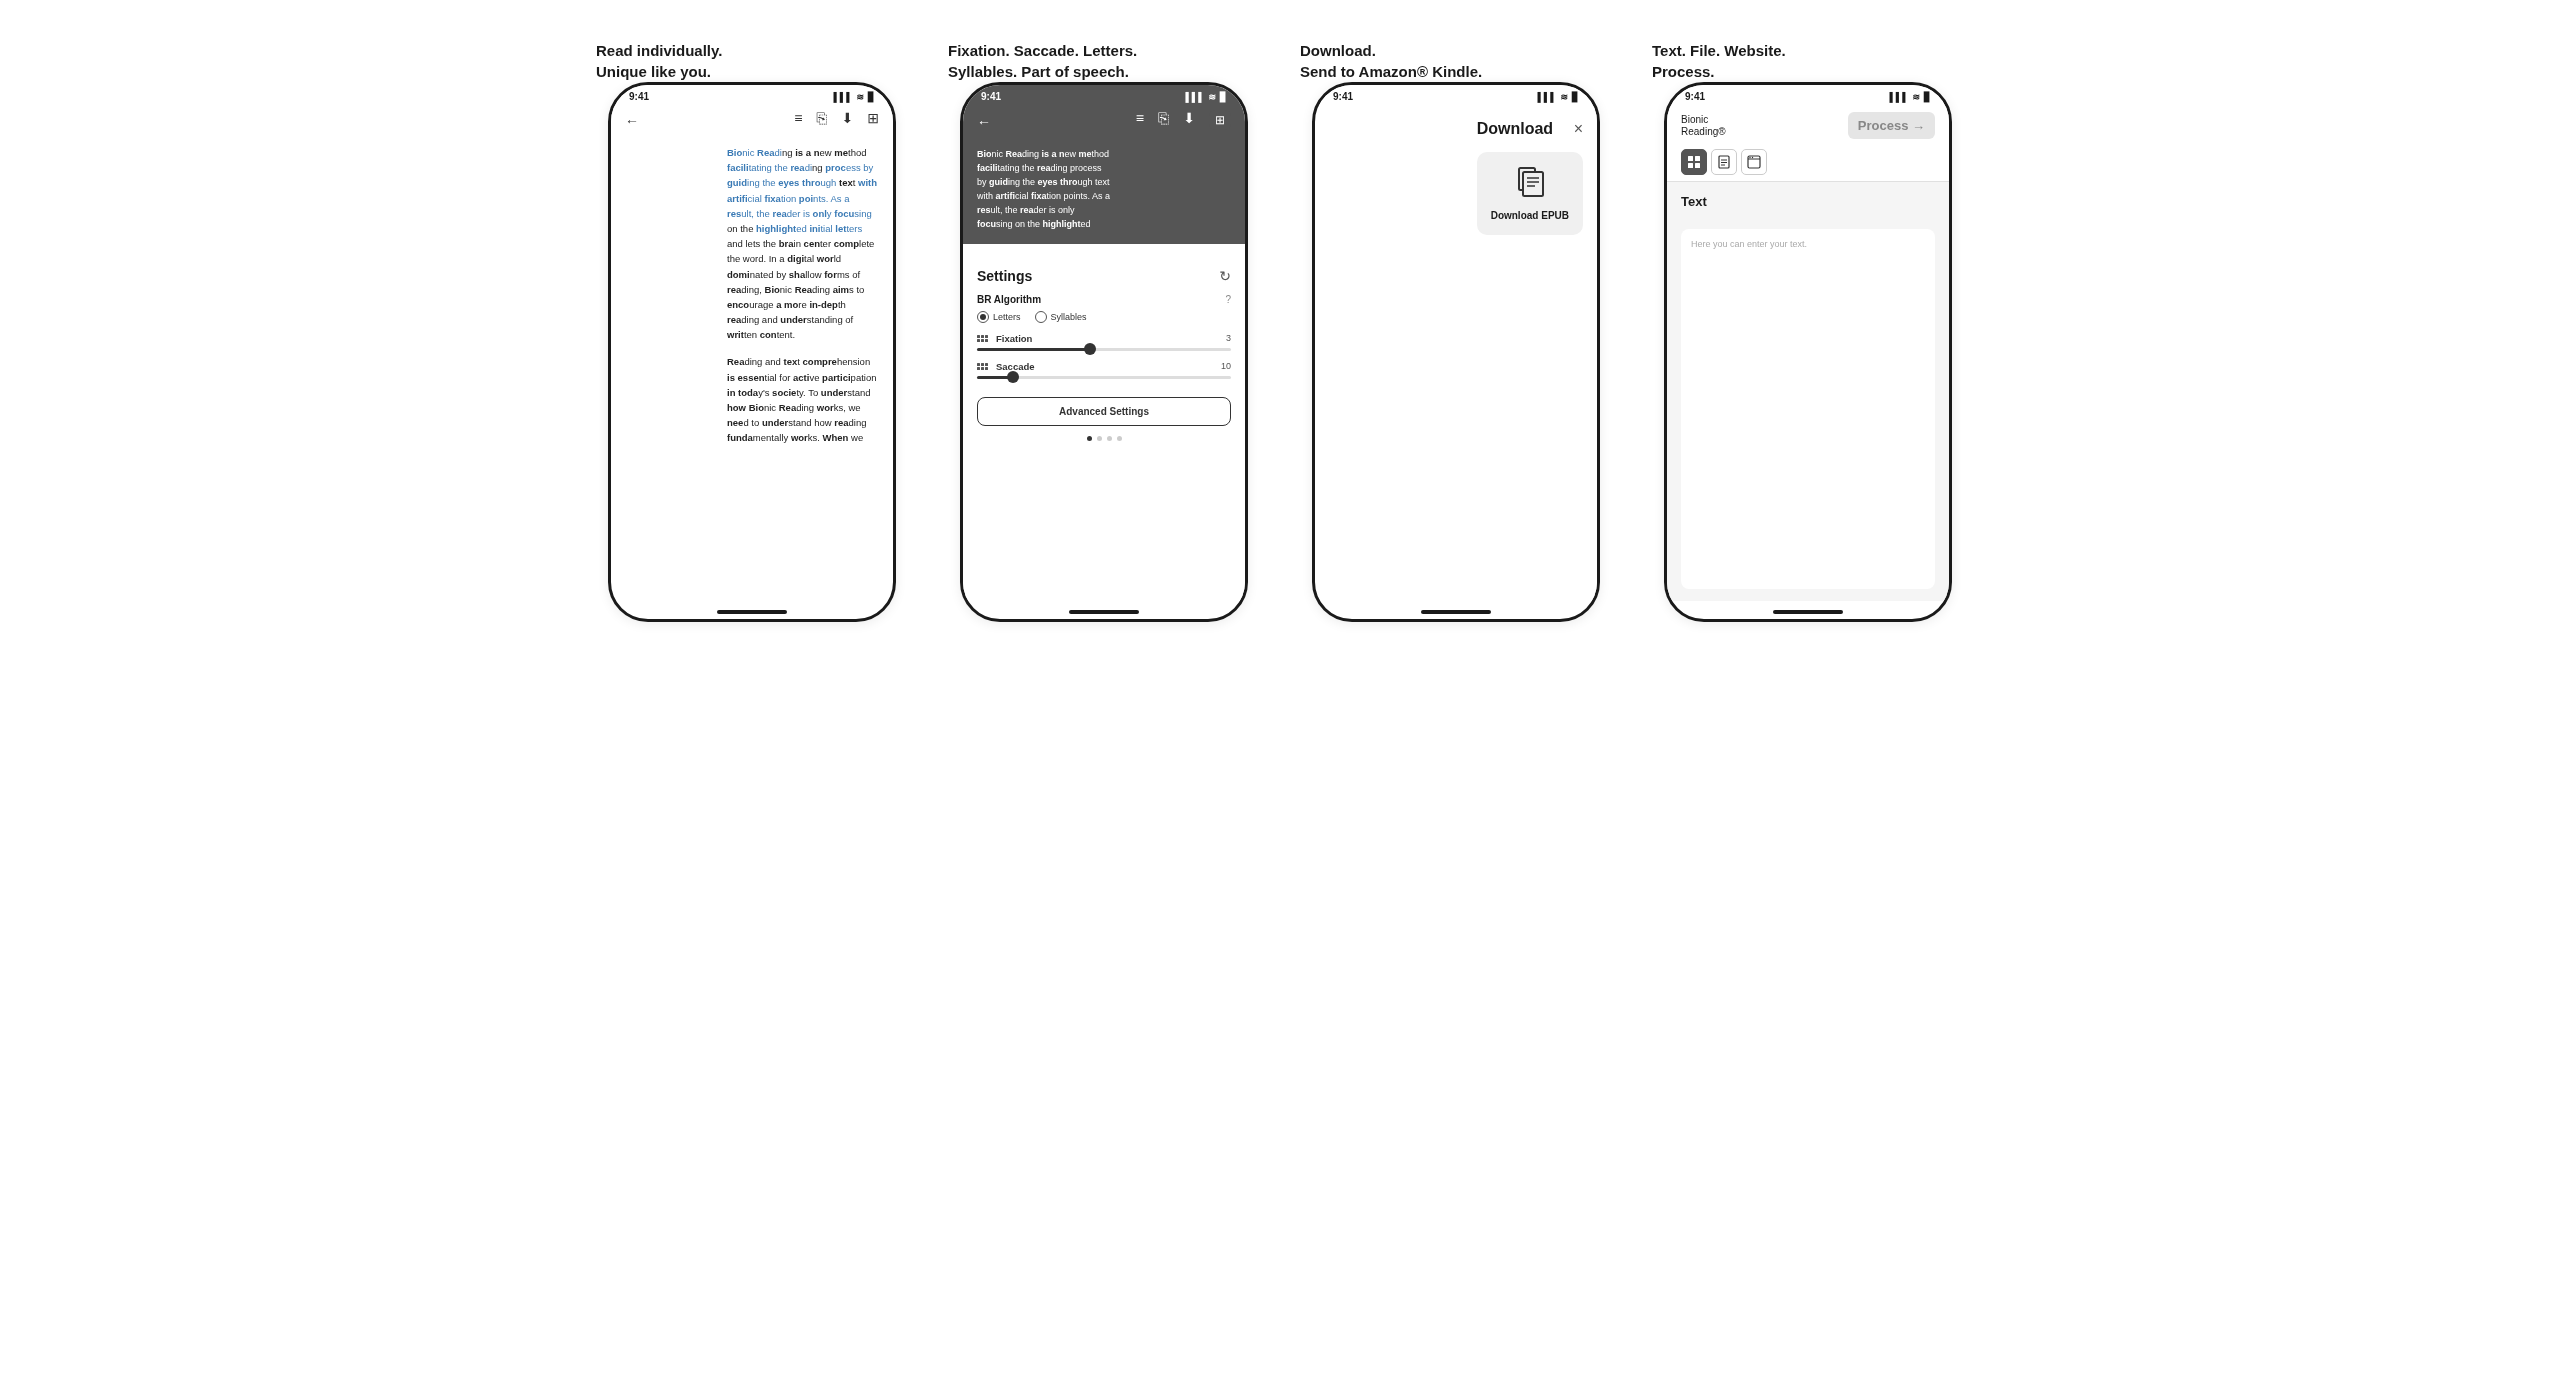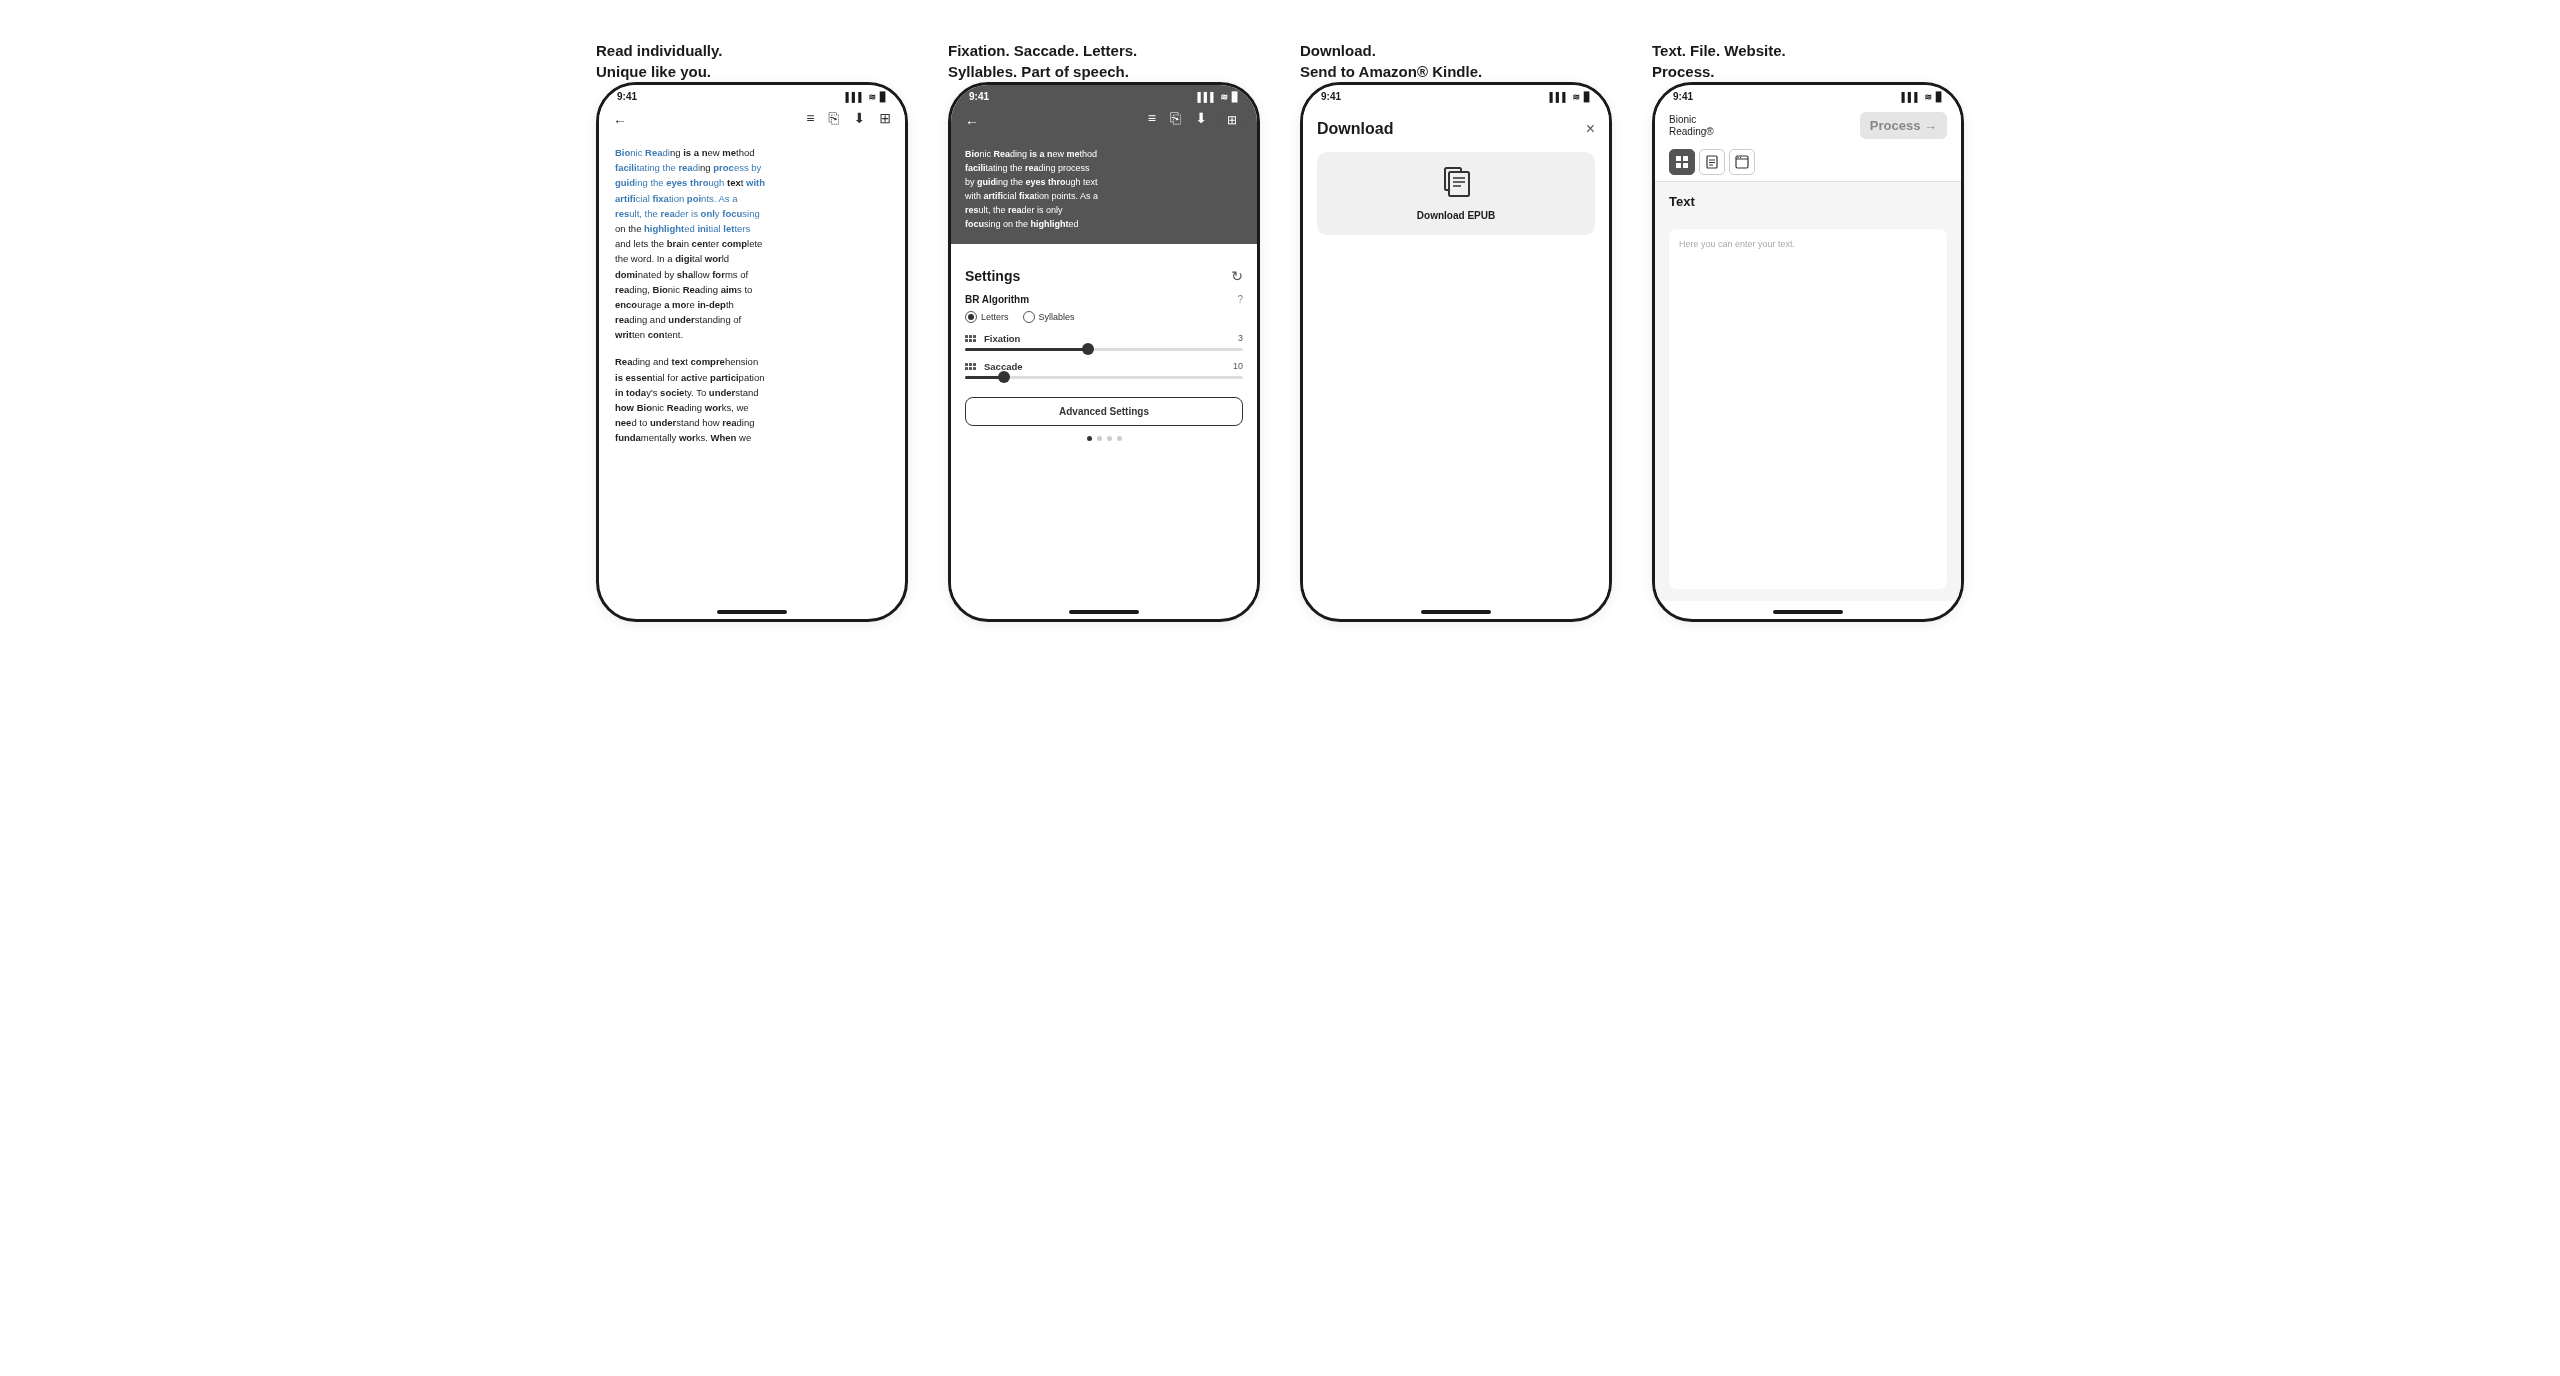--- a/index.html
+++ b/index.html
@@ -31,21 +31,21 @@
       text-align: left;
       font-size: 15px;
       font-weight: 600;
       line-height: 1.4;
       color: #1a1a1a;
       width: 100%;
       padding: 0 4px;
     }
     
     .phone-frame {
-      width: 312px;
+      width: 288px;
       height: 540px;
       background: #fff;
       border-radius: 40px;
       border: 3.5px solid #1a1a1a;
       overflow: hidden;
       position: relative;
       display: flex;
       flex-direction: column;
       box-shadow: 0 2px 12px rgba(0,0,0,0.08);
     }
@@ -94,20 +94,21 @@
       border-radius: 6px;
       padding: 3px 6px;
       font-size: 12px;
     }
     
     .phone-content {
       flex: 1;
       overflow: hidden;
       display: flex;
       flex-direction: column;
+      align-items: flex-end;
     }
     
     .reading-content {
       padding: 12px 16px;
       font-size: 9.5px;
       line-height: 1.6;
       color: #222;
       overflow-y: auto;
       background: #fff;
     }

